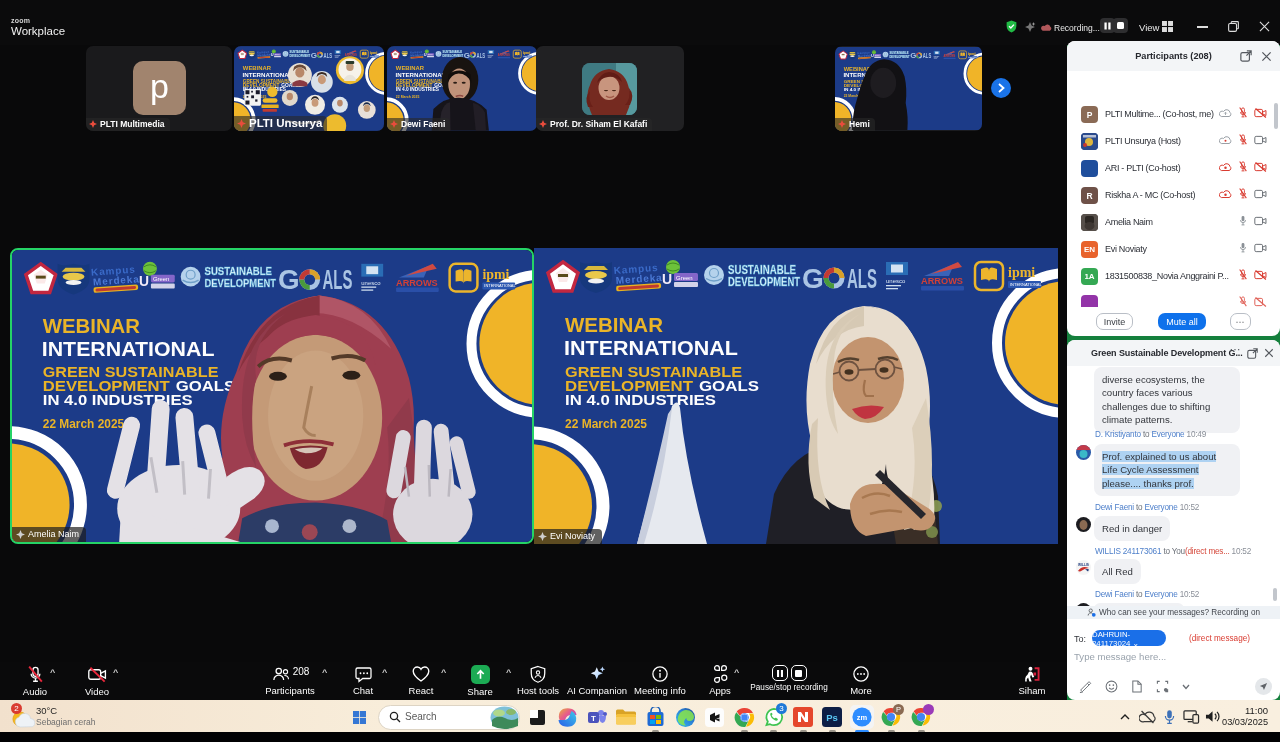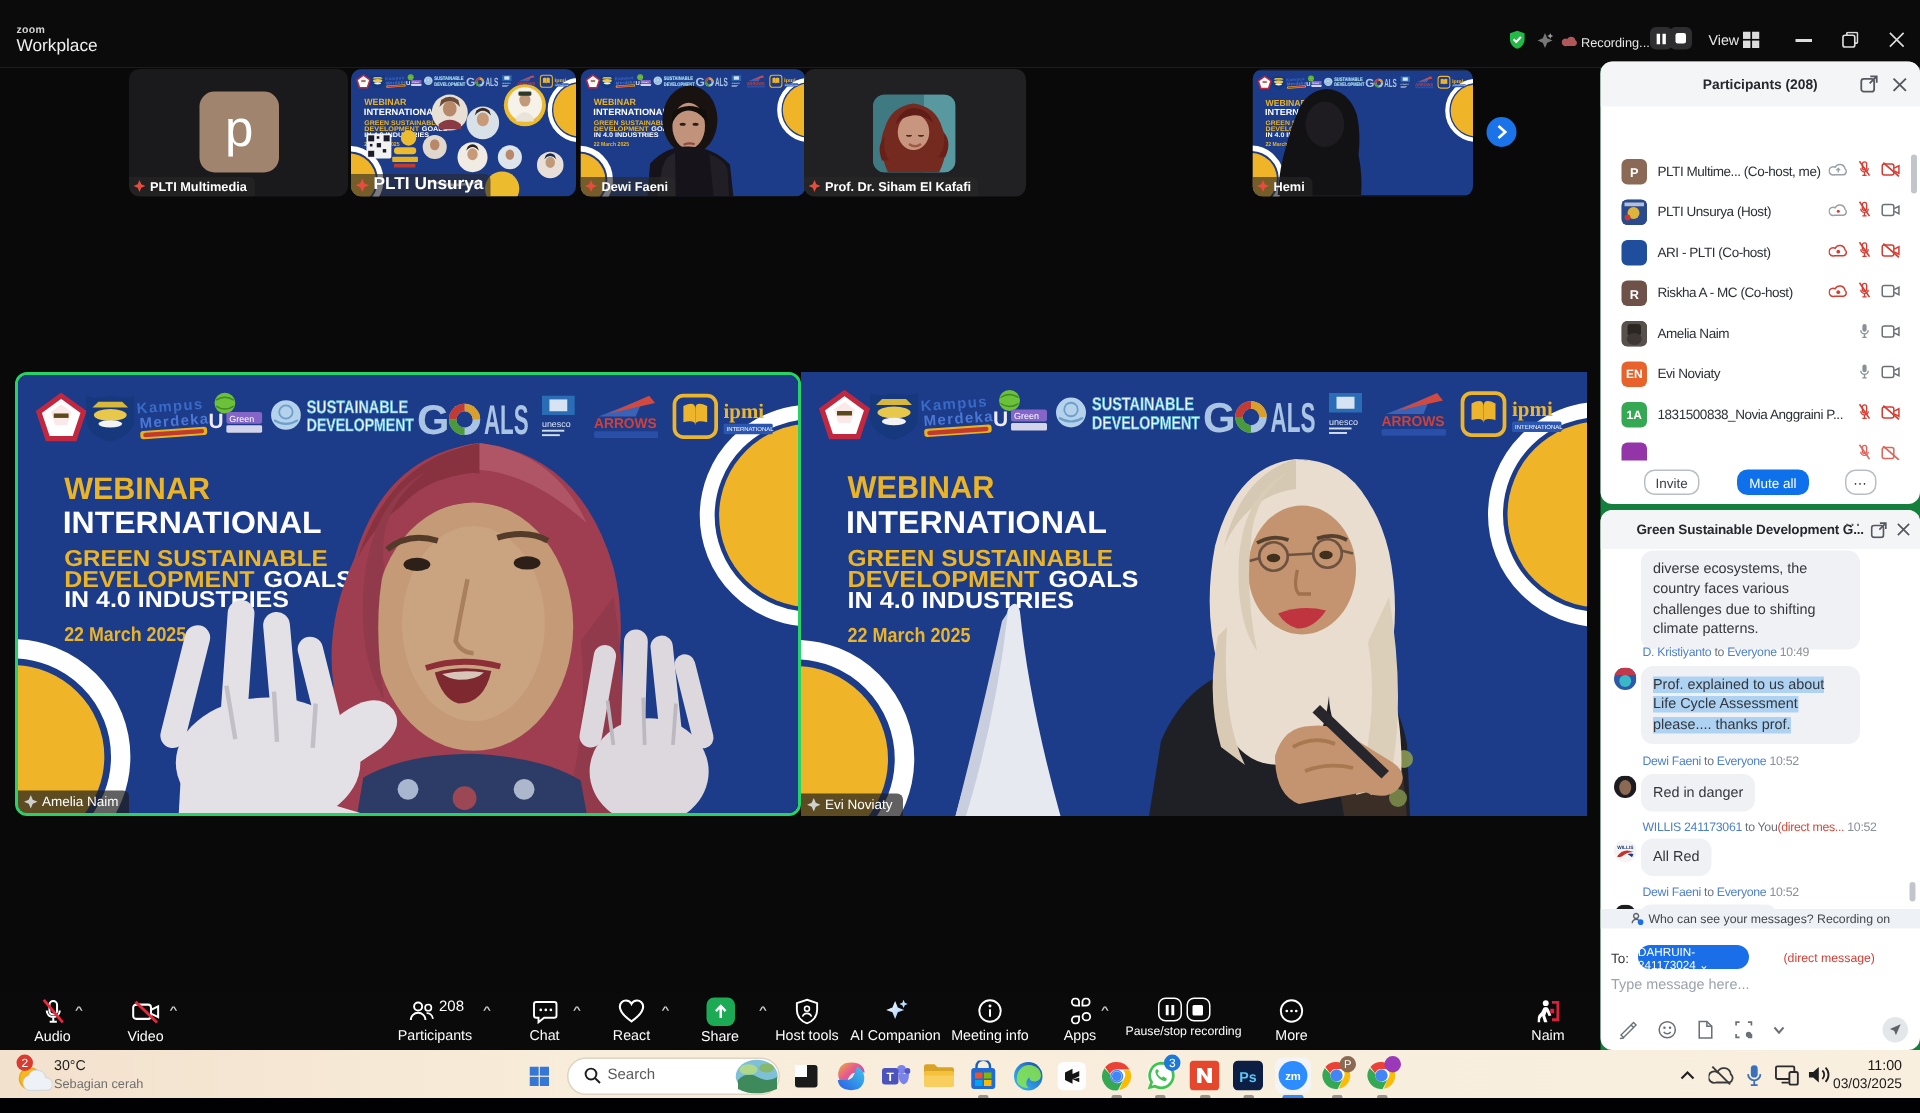--- a/index.html
+++ b/index.html
@@ -536,21 +536,21 @@
     <div class="lbl">More</div>
   </div>
 
   <div class="tool" style="left:997px">
     <svg width="18" height="18" viewBox="0 0 24 24">
           <circle cx="10" cy="5" r="2.6" fill="#fff"></circle>
           <path d="M8 9 Q12 7.5 13 11 L15 16 L12.5 16.5 L10.8 12.5 L9.5 16 L11.5 22 L8.5 22 L6.8 16.5 L5 19 L5 22 L2.8 22 L3 17.5 Q3.5 15 6 13 Z" fill="#fff"></path>
           <path d="M15.5 3 L22 3 L22 21 L15.5 21 L15.5 18.5 L19.5 18.5 L19.5 5.5 L15.5 5.5 Z" fill="#d8203c"></path>
           <rect x="14" y="10" width="3.5" height="4" fill="#d8203c"></rect>
         </svg>
-    <div class="lbl">Naim</div>
+    <div class="lbl">Siham</div>
   </div>
 </div>
 
 <div class="panel" id="ppanel">
   <div class="phead" style="justify-content:center;position:relative">
     <span class="ptitle">Participants (208)</span>
     <svg class="abs" style="right:28px;top:9px" width="12" height="12" viewBox="0 0 14 14">
           <rect x="1" y="3" width="10" height="10" rx="2" fill="none" stroke="#55595f" stroke-width="1.4"></rect>
           <path d="M8 1 L13 1 L13 6 M13 1 L7.5 6.5" stroke="#55595f" stroke-width="1.4" fill="none"></path>
         </svg>

